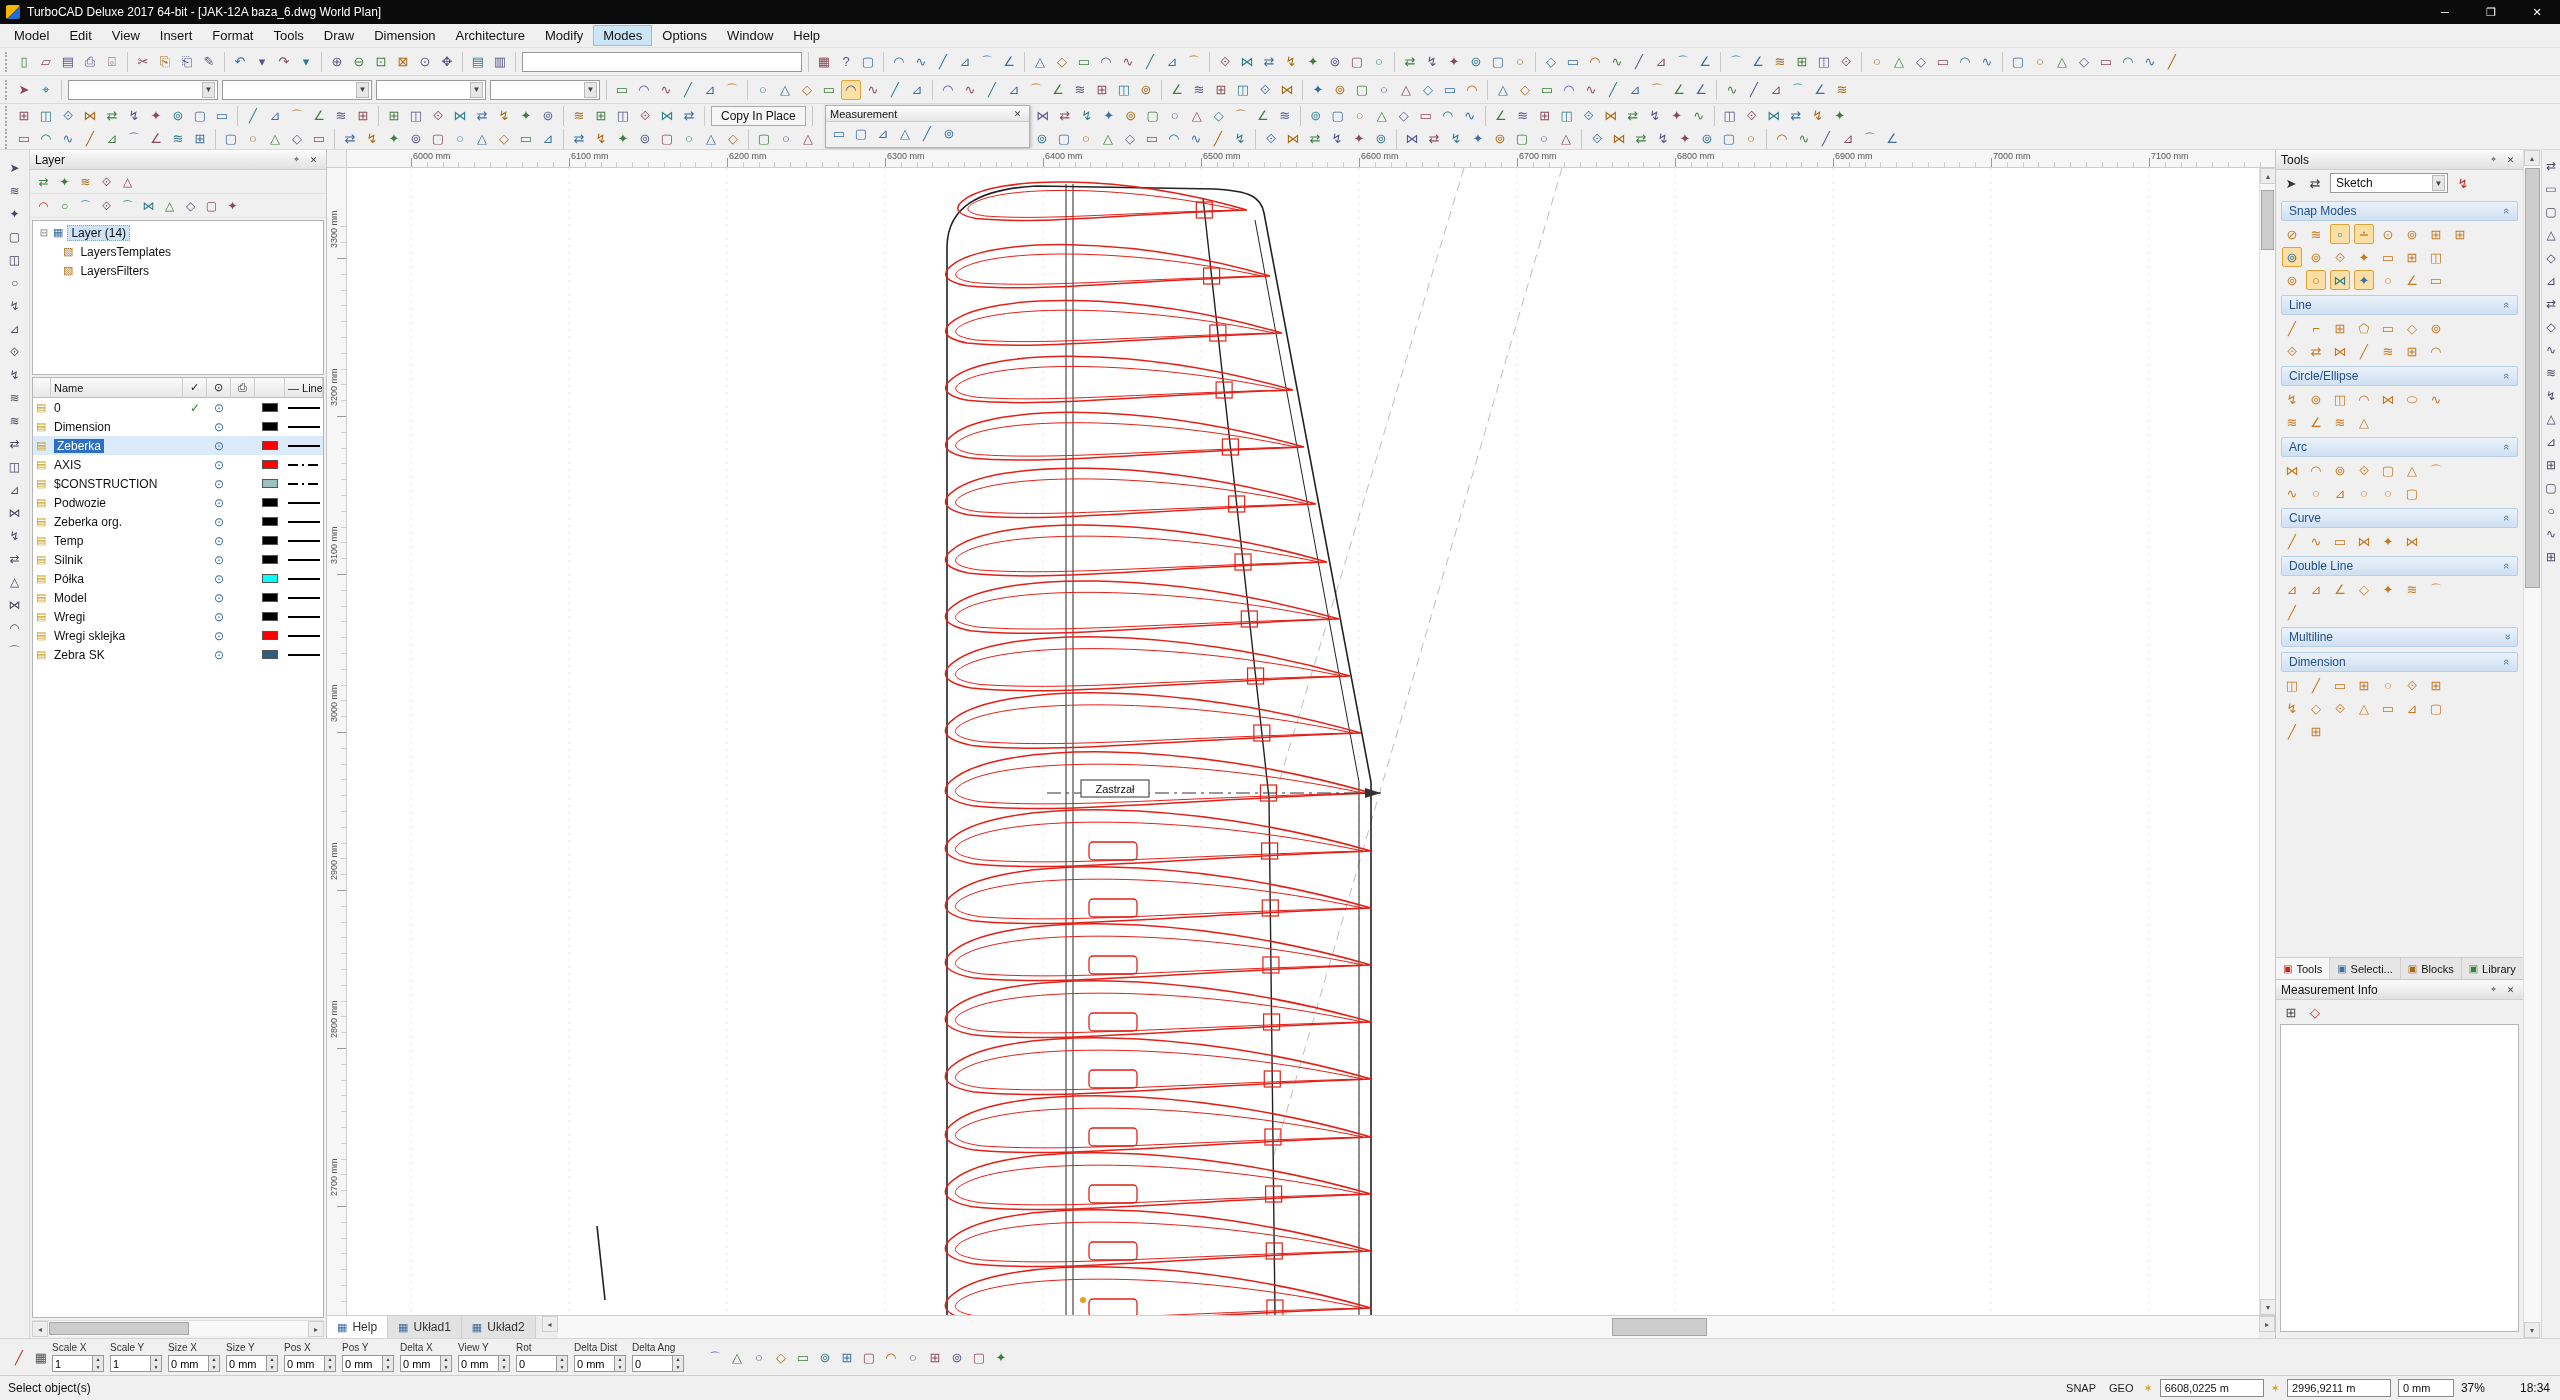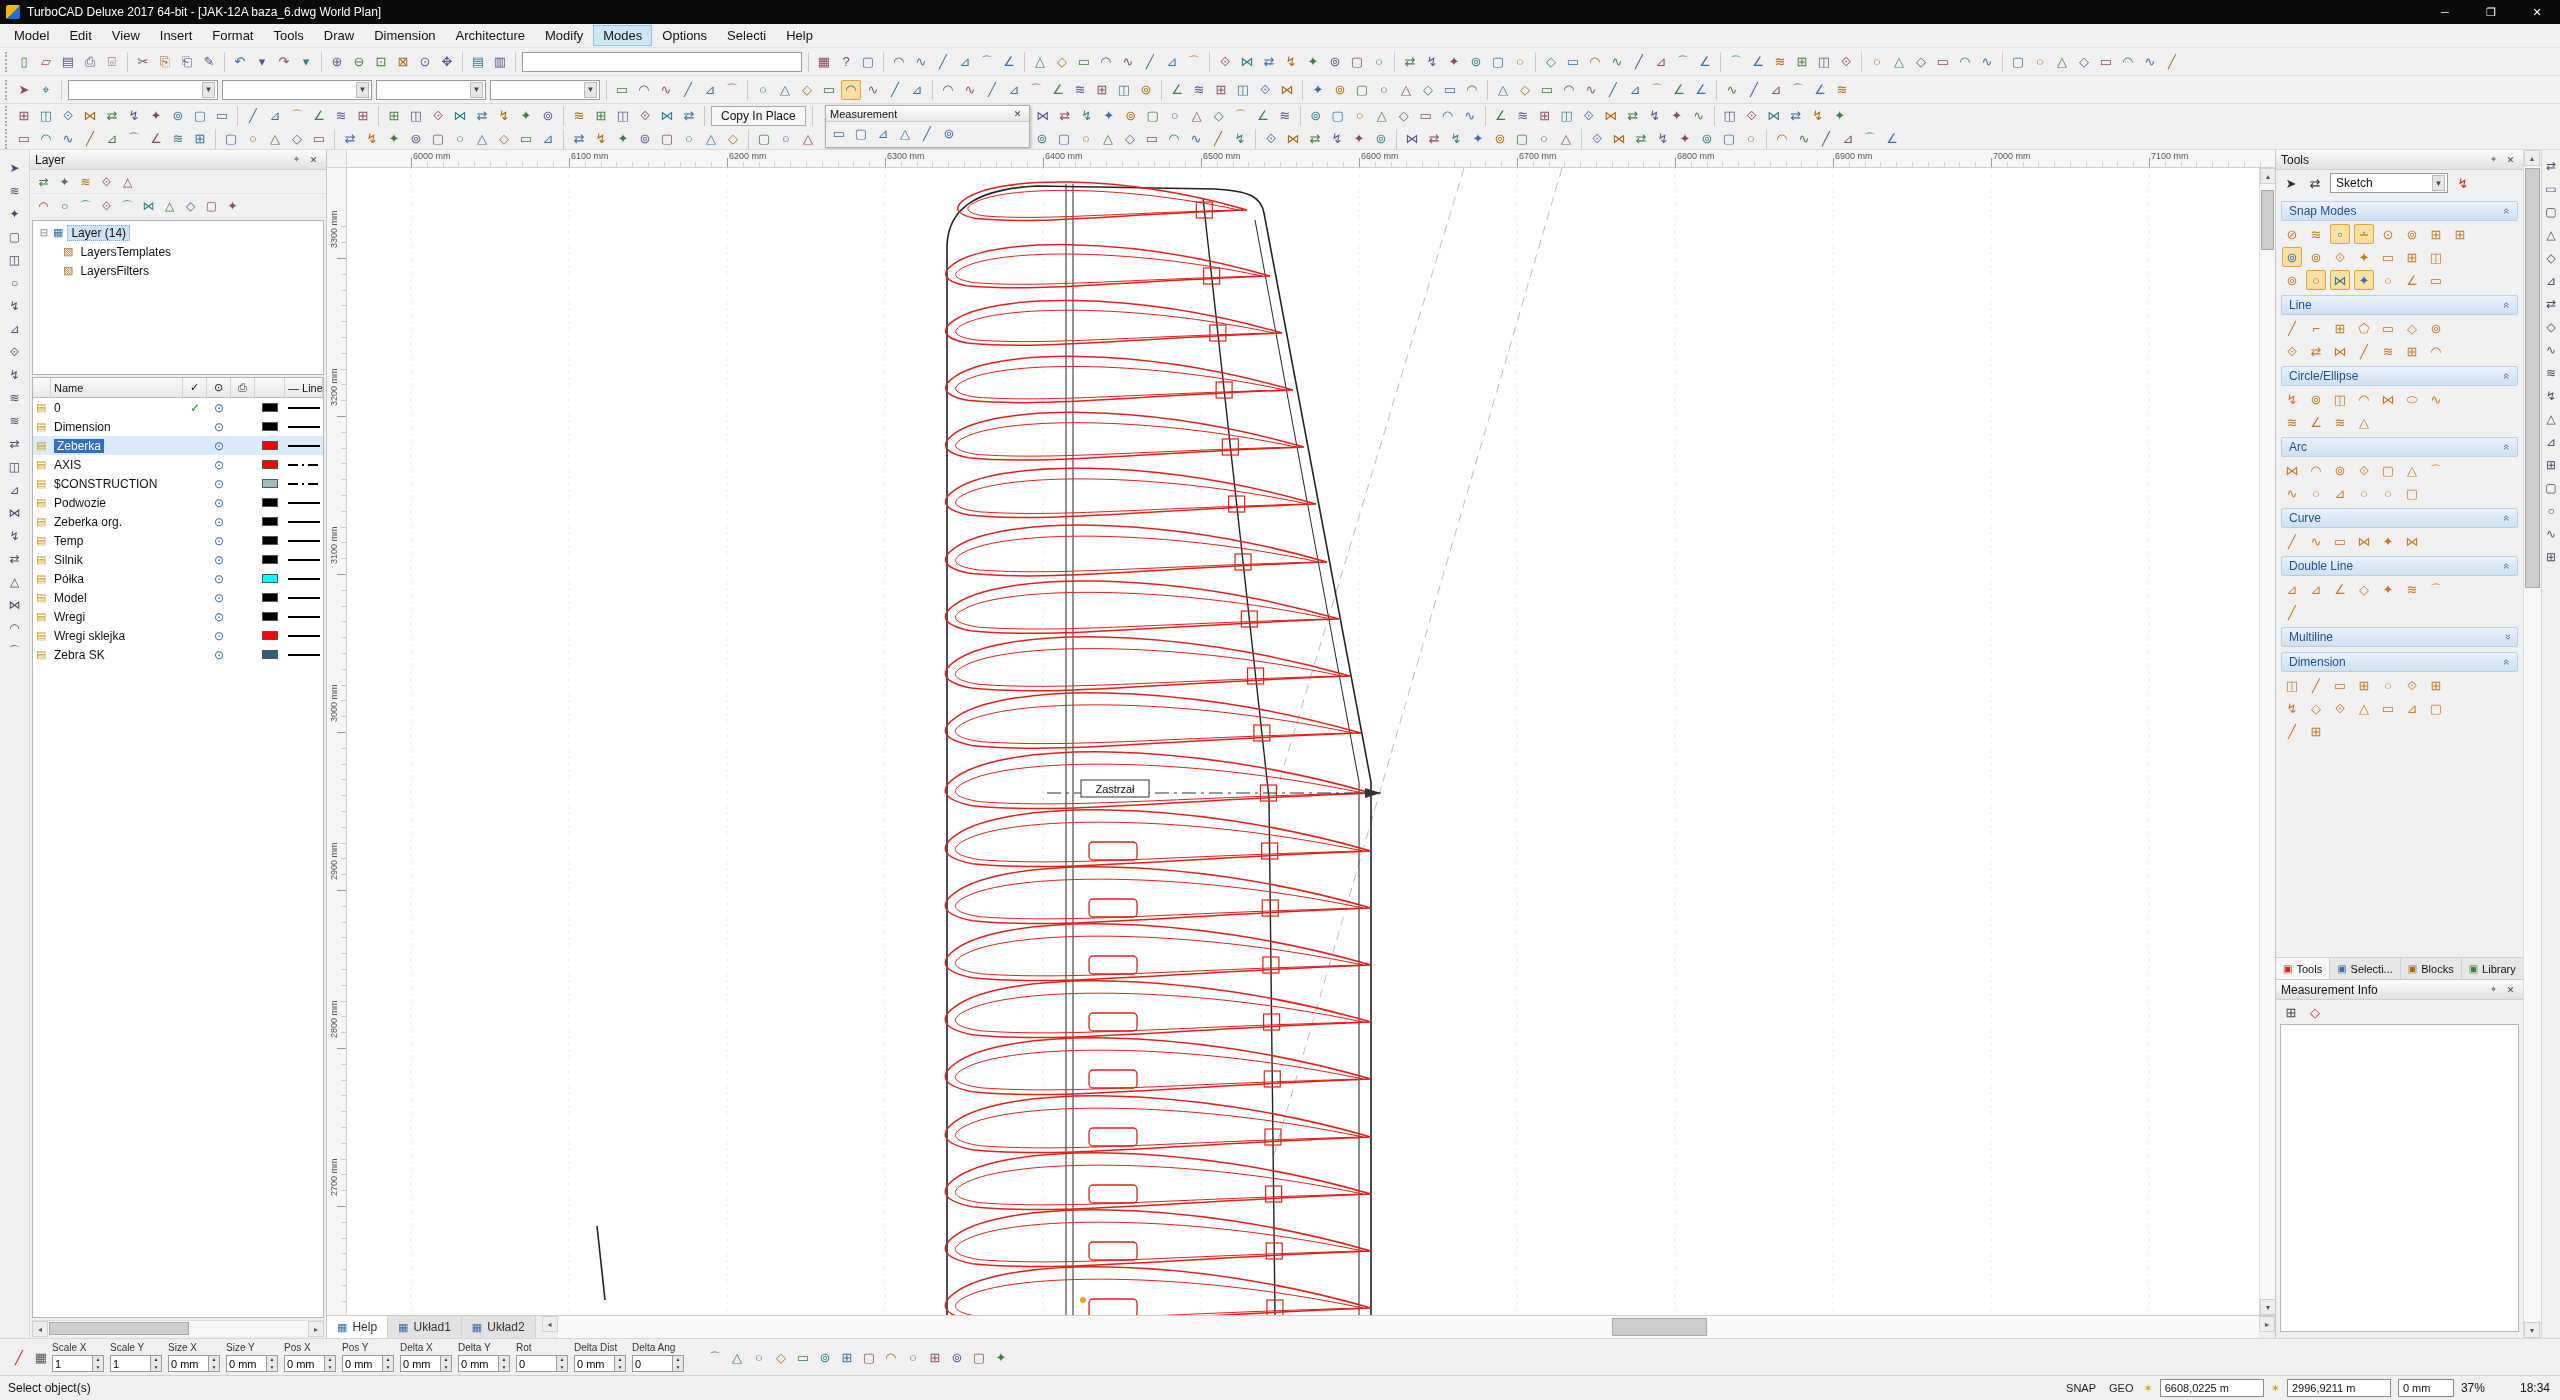--- a/index.html
+++ b/index.html
@@ -141,21 +141,21 @@
       <span class="menu-item">View</span>
       <span class="menu-item">Insert</span>
       <span class="menu-item">Format</span>
       <span class="menu-item">Tools</span>
       <span class="menu-item">Draw</span>
       <span class="menu-item">Dimension</span>
       <span class="menu-item">Architecture</span>
       <span class="menu-item">Modify</span>
       <span class="menu-item active">Modes</span>
       <span class="menu-item">Options</span>
-      <span class="menu-item">Selecti</span>
+      <span class="menu-item">Window</span>
       <span class="menu-item">Help</span>
     </div>
 
   <div id="rowA" class="tbrow">
       <span class="grip"></span>
       <span class="ticon" style="color: rgb(63, 125, 63);">▯</span>
       <span class="ticon" style="color: rgb(138, 74, 90);">▱</span>
       <span class="ticon" style="color: rgb(86, 86, 140);">▤</span>
       <span class="ticon" style="color: rgb(86, 86, 140);">⎙</span>
       <span class="ticon" style="color: rgb(138, 74, 90);">⌻</span>
@@ -1323,21 +1323,21 @@
         <div class="flabel">Delta X</div>
         <div class="fwrap">
           <input class="finput" value="0 mm" style="">
           <span class="spin">
             <span>▲</span>
             <span>▼</span>
           </span>
         </div>
       </div>
       <div class="field">
-        <div class="flabel">Delta Y</div>
+        <div class="flabel">View Y</div>
         <div class="fwrap">
           <input class="finput" value="0 mm" style="">
           <span class="spin">
             <span>▲</span>
             <span>▼</span>
           </span>
         </div>
       </div>
       <div class="field">
         <div class="flabel">Rot</div>

